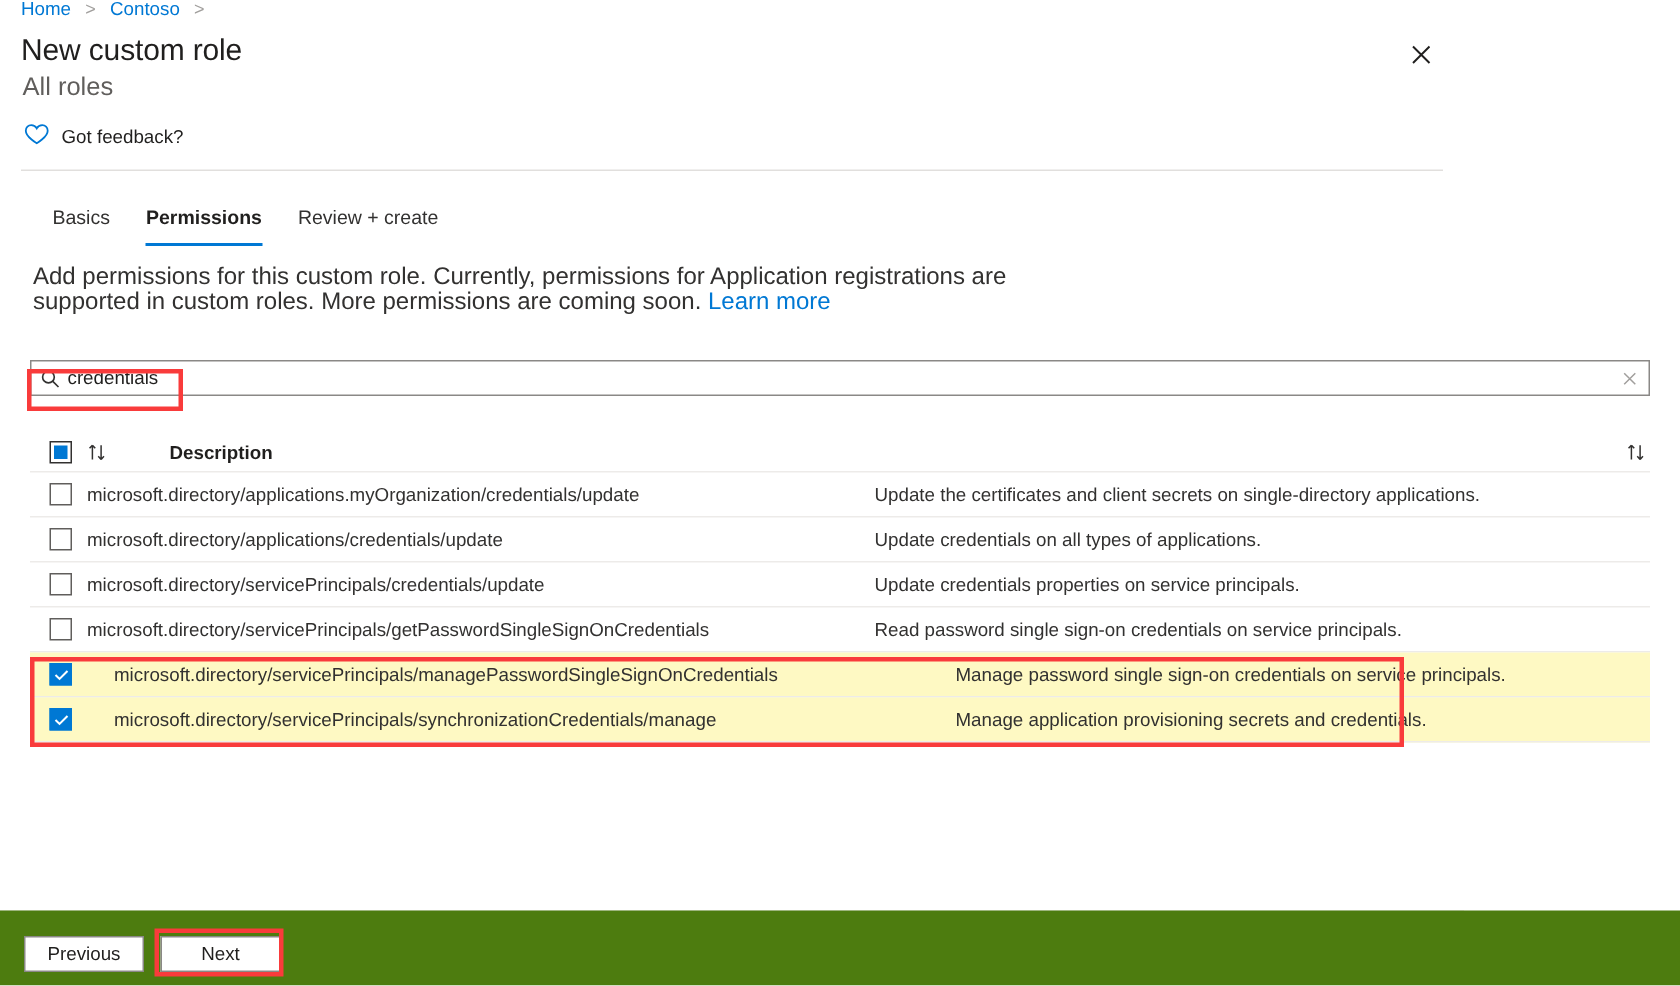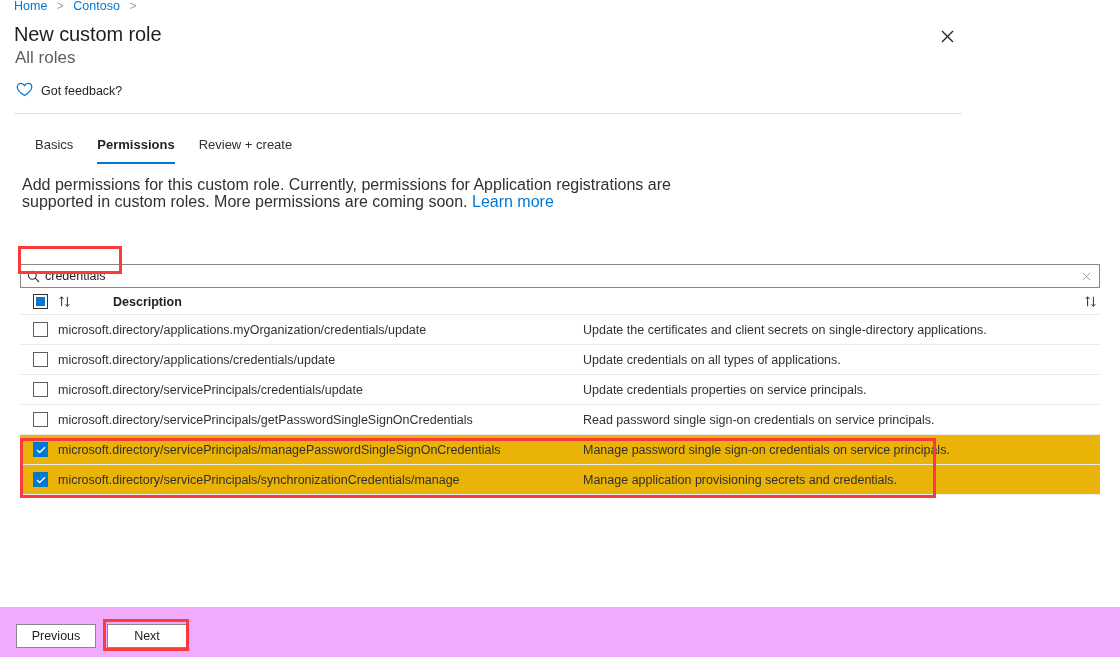--- a/index.html
+++ b/index.html
@@ -124,21 +124,21 @@
   }
   .desc a {
     color: #0078d4;
     text-decoration: none;
     cursor: pointer;
   }
 
   
   .search-wrap {
     position: absolute;
-    left: 20px; top: 264px;
+    left: 20px; top: 240px;
     width: 1080px; height: 24px;
     border: 1px solid #8a8886;
     background: #ffffff;
     display: flex; align-items: center;
   }
   .search-icon {
     width: 24px;
     display: flex; align-items: center; justify-content: center;
     color: #605e5c;
     flex: 0 0 auto;
@@ -176,21 +176,22 @@
     font-size: 12.5px;
     color: #323130;
   }
   .trow.header {
     height: 26px;
     border-bottom: 1px solid #edebe9;
     font-weight: 600;
     color: #201f1e;
   }
   .trow.selected {
-    background: #eab308;
+    background: #fef9c3;
+    gap: 18px;
   }
   .cell-check {
     width: 38px;
     flex: 0 0 38px;
     display: flex; align-items: center; justify-content: flex-start;
     padding-left: 13px;
   }
   .cell-perm {
     flex: 0 0 470px;
     width: 470px;
@@ -258,21 +259,21 @@
   }
   .annot-search { left: 18px; top: 246px; width: 104px; height: 28px; }
   .annot-rows   { left: 20px; top: 438px; width: 916px; height: 60px; }
   .annot-next   { left: 103px; top: 619px; width: 86px; height: 32px; }
 
   
   .footer {
     position: absolute;
     left: 0; top: 607px;
     width: 1120px; height: 50px;
-    background: #f0abfc;
+    background: #4d7c0f;
   }
   .btn {
     position: absolute;
     top: 17px;
     height: 24px;
     min-width: 80px;
     border: 1px solid #8a8886;
     background: #ffffff;
     color: #201f1e;
     font-family: "Liberation Sans", sans-serif;

